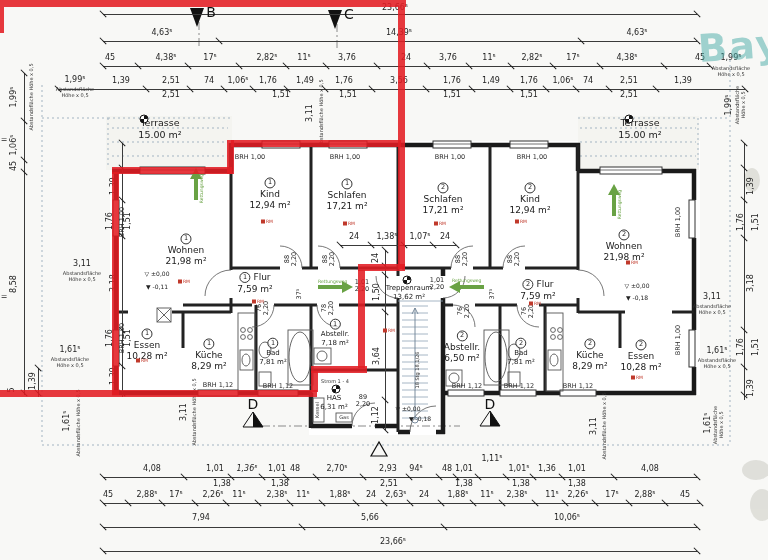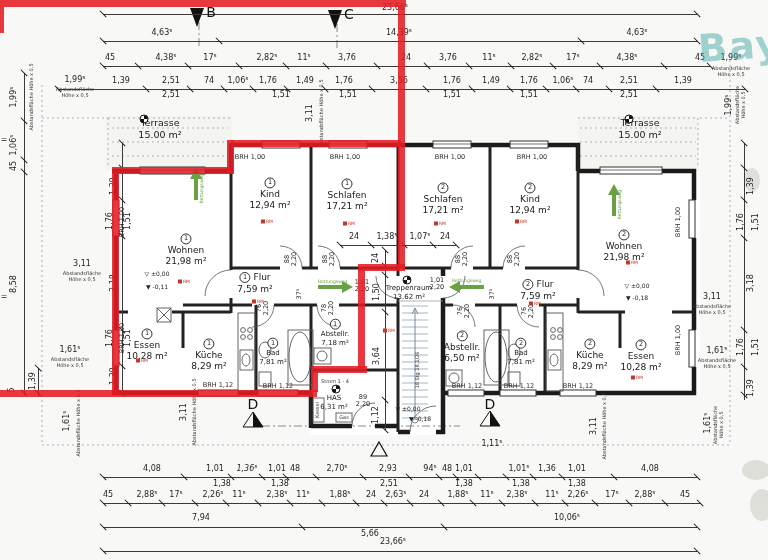--- a/index.html
+++ b/index.html
@@ -289,24 +289,24 @@
       <div class="tick" style="left: 562px; top: 477px;"></div>
       <div class="tick" style="left: 613.5px; top: 477px;"></div>
       <div class="tick" style="left: 697px; top: 477px;"></div>
       <div class="lbl dim" style="left: 152px; top: 469px;">4,08</div>
       <div class="lbl dim" style="left: 215px; top: 469px;">1,01</div>
       <div class="lbl dim" style="left: 247px; top: 469px; font-style: italic;">1,36⁵</div>
       <div class="lbl dim" style="left: 277px; top: 469px;">1,01</div>
       <div class="lbl dim" style="left: 295px; top: 469px;">48</div>
       <div class="lbl dim" style="left: 337px; top: 469px;">2,70⁵</div>
       <div class="lbl dim" style="left: 388px; top: 469px;">2,93</div>
-      <div class="lbl dim" style="left: 430px; top: 469px;">94⁵</div>
+      <div class="lbl dim" style="left: 416px; top: 469px;">94⁵</div>
       <div class="lbl dim" style="left: 447px; top: 469px;">48</div>
       <div class="lbl dim" style="left: 464px; top: 469px;">1,01</div>
-      <div class="lbl dim" style="left: 492px; top: 444px;">1,11⁵</div>
+      <div class="lbl dim" style="left: 492px; top: 459px;">1,11⁵</div>
       <div class="lbl dim" style="left: 519px; top: 469px;">1,01⁵</div>
       <div class="lbl dim" style="left: 547px; top: 469px;">1,36</div>
       <div class="lbl dim" style="left: 577px; top: 469px;">1,01</div>
       <div class="lbl dim" style="left: 650px; top: 469px;">4,08</div>
       <div class="lbl dim" style="left: 222px; top: 484px;">1,38</div>
       <div class="lbl dim" style="left: 280px; top: 484px;">1,38</div>
       <div class="lbl dim" style="left: 389px; top: 484px;">2,51</div>
       <div class="lbl dim" style="left: 464px; top: 484px;">1,38</div>
       <div class="lbl dim" style="left: 521px; top: 484px;">1,38</div>
       <div class="lbl dim" style="left: 577px; top: 484px;">1,38</div>
@@ -349,21 +349,21 @@
       <div class="lbl dim" style="left: 578px; top: 495px;">2,26⁵</div>
       <div class="lbl dim" style="left: 612px; top: 495px;">17⁵</div>
       <div class="lbl dim" style="left: 645px; top: 495px;">2,88⁵</div>
       <div class="lbl dim" style="left: 685px; top: 495px;">45</div>
       <div class="dimline" style="left: 103px; top: 527px; width: 594px; height: 1px;"></div>
       <div class="tick" style="left: 103px; top: 527px;"></div>
       <div class="tick" style="left: 302px; top: 527px;"></div>
       <div class="tick" style="left: 444px; top: 527px;"></div>
       <div class="tick" style="left: 697px; top: 527px;"></div>
       <div class="lbl dim" style="left: 201px; top: 518px;">7,94</div>
-      <div class="lbl dim" style="left: 370px; top: 534px;">5,66</div>
+      <div class="lbl dim" style="left: 370px; top: 518px;">5,66</div>
       <div class="lbl dim" style="left: 567px; top: 518px;">10,06⁵</div>
       <div class="dimline" style="left: 103px; top: 551px; width: 594px; height: 1px;"></div>
       <div class="tick" style="left: 103px; top: 551px;"></div>
       <div class="tick" style="left: 697px; top: 551px;"></div>
       <div class="lbl dim" style="left: 393px; top: 542px;">23,66⁵</div>
       <div class="dimline" style="left: 24px; top: 73px; width: 1px; height: 322px;"></div>
       <div class="tick" style="left: 24px; top: 73px;"></div>
       <div class="tick" style="left: 24px; top: 121px;"></div>
       <div class="tick" style="left: 24px; top: 160px;"></div>
       <div class="tick" style="left: 24px; top: 172px;"></div>

